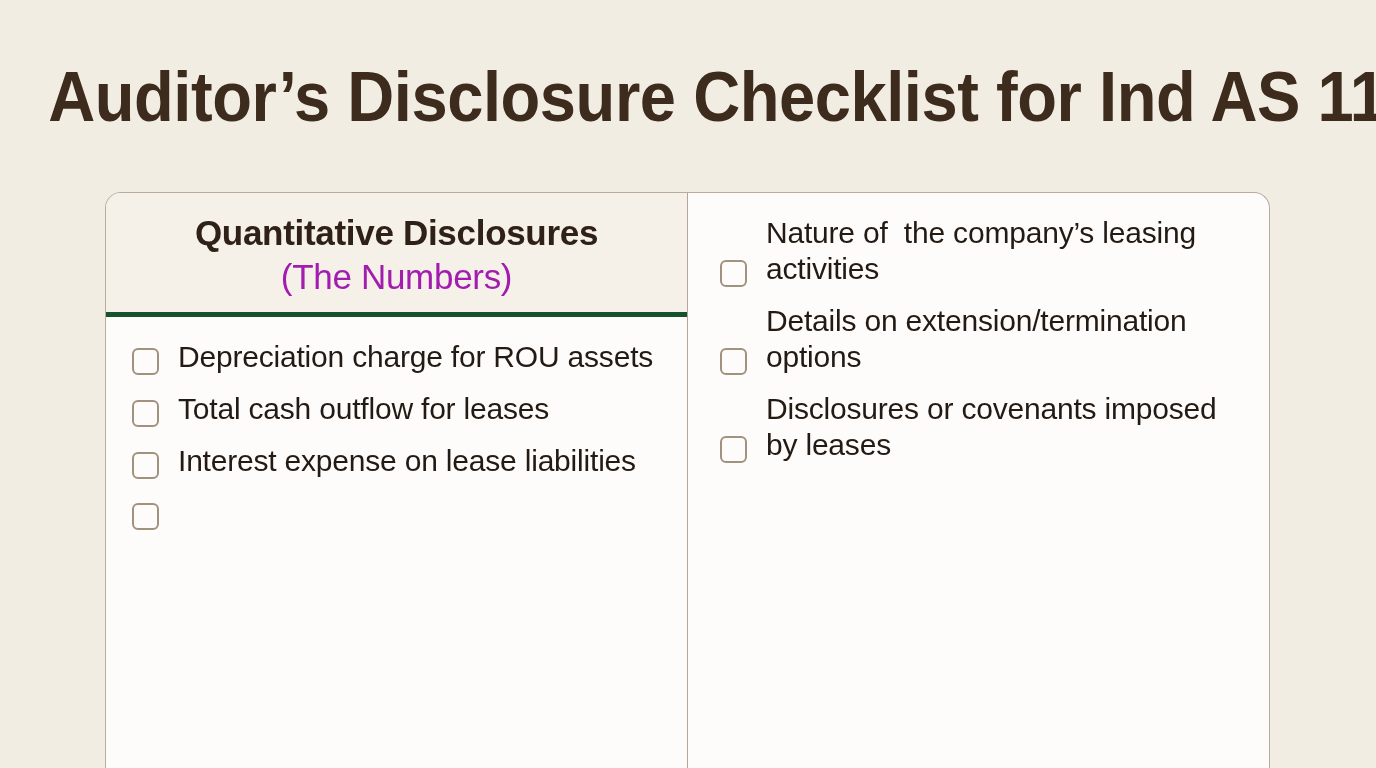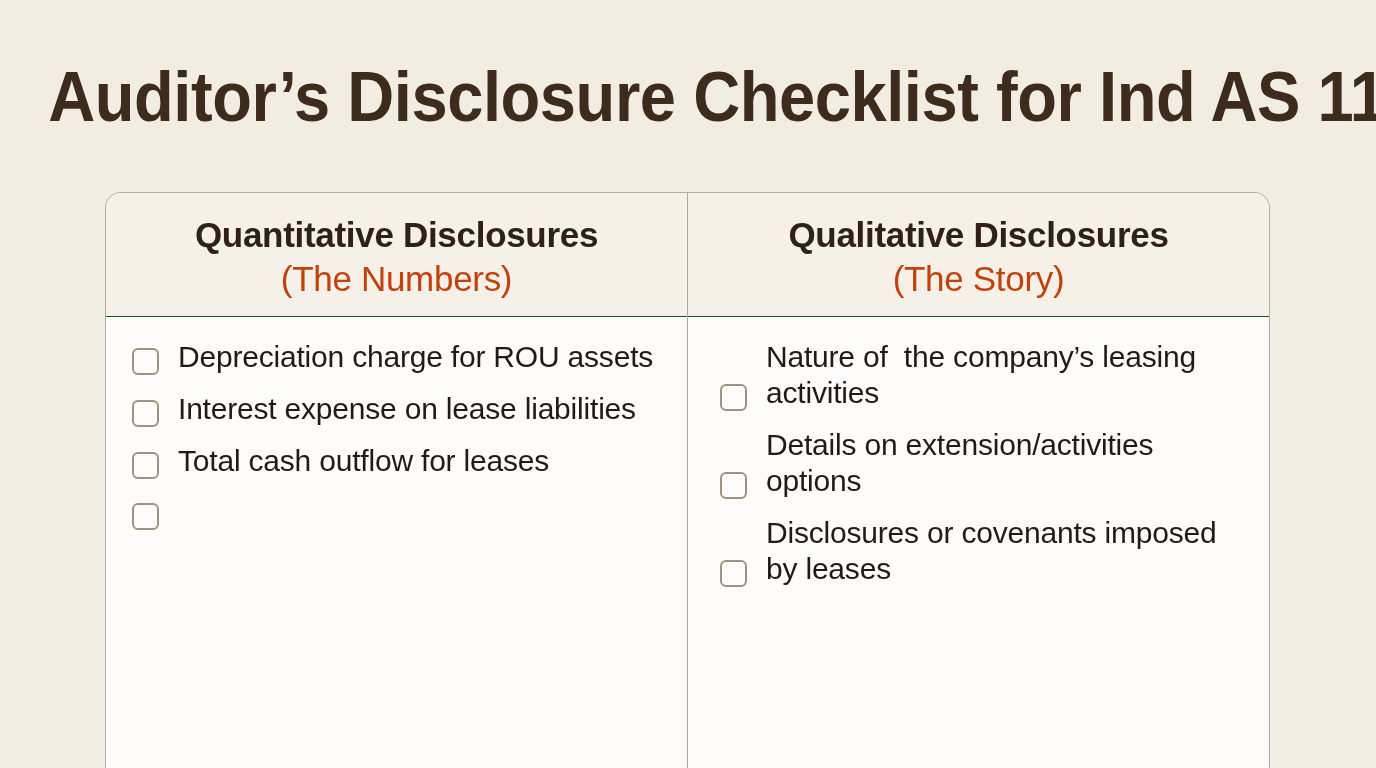--- a/index.html
+++ b/index.html
@@ -70,37 +70,37 @@
 
   .column.left {
     border-right: 1px solid #b3a696;
   }
 
   
   .col-header {
     height: 124px;
     box-sizing: border-box;
     background: #f5f0e8;
-    border-bottom: 1px solid #14532d;
+    border-bottom: 5px solid #14532d;
     display: flex;
     flex-direction: column;
     align-items: center;
     justify-content: center;
     padding-top: 4px;
   }
   .col-header-main {
     color: #2f2118;
     font-size: 35px;
     font-weight: 700;
     line-height: 44px;
     letter-spacing: -0.3px;
     white-space: nowrap;
   }
   .col-header-sub {
-    color: #c2410c;
+    color: #a21caf;
     font-size: 35px;
     font-weight: 400;
     line-height: 44px;
     letter-spacing: -0.3px;
     white-space: nowrap;
   }
 
   
   .checklist {
     padding: 22px 26px 0 26px;
@@ -156,52 +156,48 @@
         </div>
         <div class="checklist">
 
           <div class="check-item">
             <span class="checkbox"></span>
             <span class="check-label">Depreciation charge for ROU assets</span>
           </div>
 
           <div class="check-item">
             <span class="checkbox"></span>
+            <span class="check-label">Total cash outflow for leases</span>
+          </div>
+
+          <div class="check-item">
+            <span class="checkbox"></span>
             <span class="check-label">Interest expense on lease liabilities</span>
-          </div>
-
-          <div class="check-item">
-            <span class="checkbox"></span>
-            <span class="check-label">Total cash outflow for leases</span>
           </div>
 
 
           <div class="check-item">
             <span class="checkbox"></span>
           </div>
 
         </div>
       </div>
 
       <div class="column right">
-        <div class="col-header">
-          <div class="col-header-main">Qualitative Disclosures</div>
-          <div class="col-header-sub">(The Story)</div>
-        </div>
         <div class="checklist">
 
           <div class="check-item">
             <span class="checkbox"></span>
             <span class="check-label">Nature of  the company’s leasing activities</span>
           </div>
 
 
           <div class="check-item">
             <span class="checkbox"></span>
-            <span class="check-label">Details on extension/activities options</span>
+            <span class="check-label">Details on extension/termination options</span>
           </div>
 
           <div class="check-item">
             <span class="checkbox"></span>
             <span class="check-label">Disclosures or covenants imposed by leases</span>
           </div>
 
         </div>
       </div>
 

